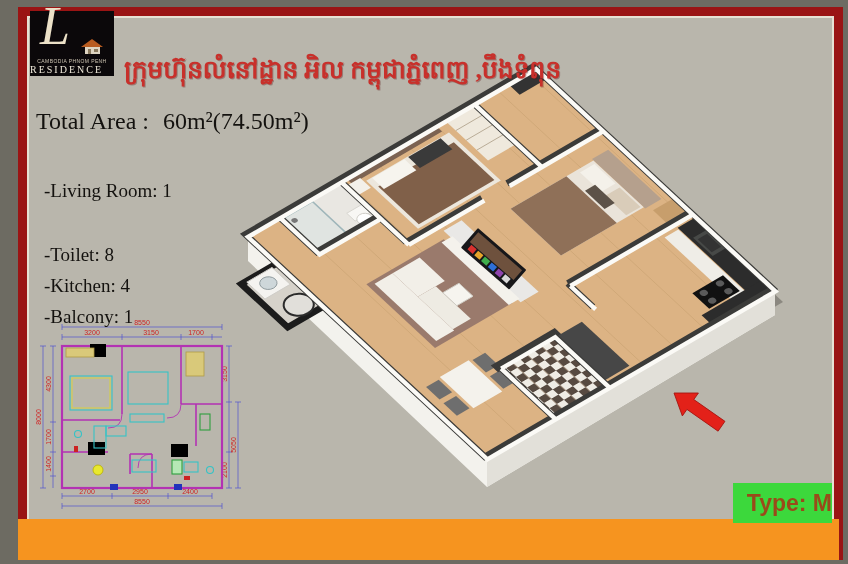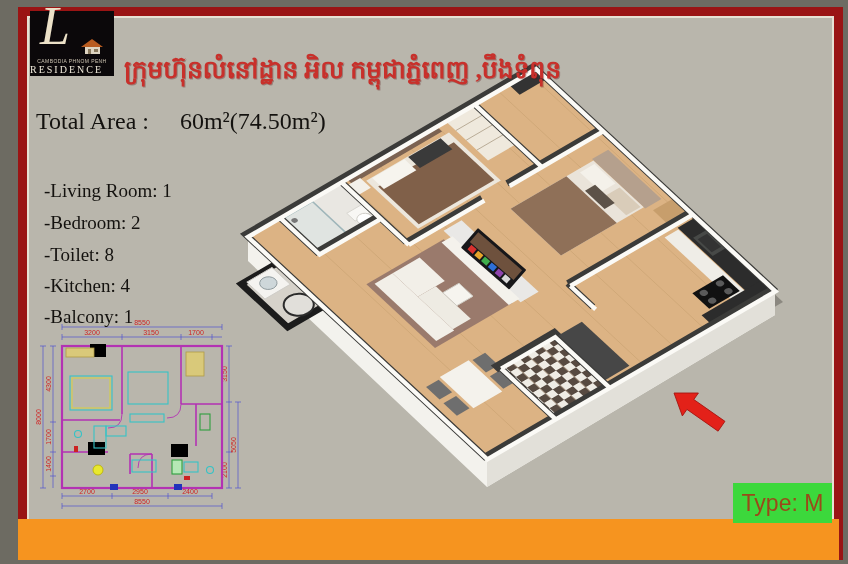--- a/index.html
+++ b/index.html
@@ -19,30 +19,30 @@
            font-size:10px;letter-spacing:2px;color:#efe9da;white-space:nowrap;}
   .khmer{position:absolute;left:124px;top:14px;width:600px;font-size:25px;font-weight:bold;
          color:#c8302b;text-shadow:1px 1px 0 rgba(90,20,20,.35);white-space:nowrap;z-index:3;margin-top:40px;}
   .subtitle{position:absolute;left:128px;top:54px;white-space:nowrap;z-index:3;}
   .sub-l{font-style:italic;font-weight:bold;font-size:19px;color:#cc6018;margin-right:7px;}
   .sub-main{font-weight:bold;font-size:16.5px;color:#2a2ec2;}
   .sub-dash{font-weight:bold;font-size:16.5px;color:#2a2ec2;margin:0 5px;}
   .sub-brand{font-family:"Liberation Sans",sans-serif;font-weight:bold;font-size:15px;color:#2a2ec2;}
   
   .total-line{position:absolute;left:36px;top:108px;font-size:24px;color:#14120f;white-space:nowrap;z-index:3;}
-  .total-value{margin-left:31px;}
+  .total-value{margin-left:14px;}
   .feature{position:absolute;left:44px;font-size:19px;color:#14120f;white-space:nowrap;z-index:3;margin-top:42px;}
   
   .plan3d{position:absolute;left:228px;top:52px;z-index:2;}
   .plan2d{position:absolute;left:34px;top:318px;z-index:2;}
   
   .bottom-bar{position:absolute;left:18px;top:519px;width:821px;height:41px;background:#f6941f;z-index:5;}
   .type-badge{position:absolute;left:733px;top:483px;width:99px;height:40px;background:#3cd83c;z-index:6;
-              font-family:"Liberation Sans",sans-serif;font-size:23px;font-weight:normal;color:#9a4a1a;
-              text-align:center;line-height:40px;}
+              font-family:"Liberation Sans",sans-serif;font-size:23px;font-weight:bold;color:#9a4a1a;
+              text-align:right;line-height:40px;}
   text{font-family:"Liberation Sans",sans-serif;}
 </style>
 </head>
 <body>
 
 <div class="stage">
   <div class="frame"></div>
 
   <div class="logo">
     <div class="logo-l">L</div>
@@ -55,21 +55,20 @@
     <div class="logo-t1">CAMBODIA PHNOM PENH</div>
     <div class="logo-t2">RESIDENCE</div>
   </div>
 
   <div class="khmer">ក្រុមហ៊ុនលំនៅដ្ឋាន អិល កម្ពុជាភ្នំពេញ ,បឹងទំពុន</div>
 
   <div class="total-line">
     <span>Total Area :</span><span class="total-value">60m²(74.50m²)</span>
   </div>
   <div class="feature" style="top:138px">-Living Room: 1</div>
-  <div class="feature" style="top:170px">-Bedroom: 2</div>
   <div class="feature" style="top:202px">-Toilet: 8</div>
   <div class="feature" style="top:233px">-Kitchen: 4</div>
   <div class="feature" style="top:264px">-Balcony: 1</div>
 
   <svg class="plan3d" width="566" height="436" viewBox="0 0 566 436" xmlns="http://www.w3.org/2000/svg" xmlns:xlink="http://www.w3.org/1999/xlink">
     <defs>
       <path id="W3" d="M0 0 L8 0 L8 8.55 L0 8.55 Z M0.9 0 L0.9 1.4 L2.6 1.4 L2.6 0 M2.6 1.4 L2.6 2.4 M6.3 0 L6.3 2.4 M2.6 2.4 L4.7 2.4 M5.4 2.4 L8 2.4 M4.6 5.6 L8 5.6 M4.6 5.6 L4.6 6.5 M1.9 6.6 L3.4 6.6 L3.4 8.55 M1.9 6.6 L1.9 8.55" fill="none" vector-effect="non-scaling-stroke"></path>
       <pattern id="checker" patternUnits="userSpaceOnUse" width="0.4" height="0.4">
         <rect x="0" y="0" width="0.2" height="0.2" fill="#efece5"></rect>
         <rect x="0.2" y="0.2" width="0.2" height="0.2" fill="#efece5"></rect>

